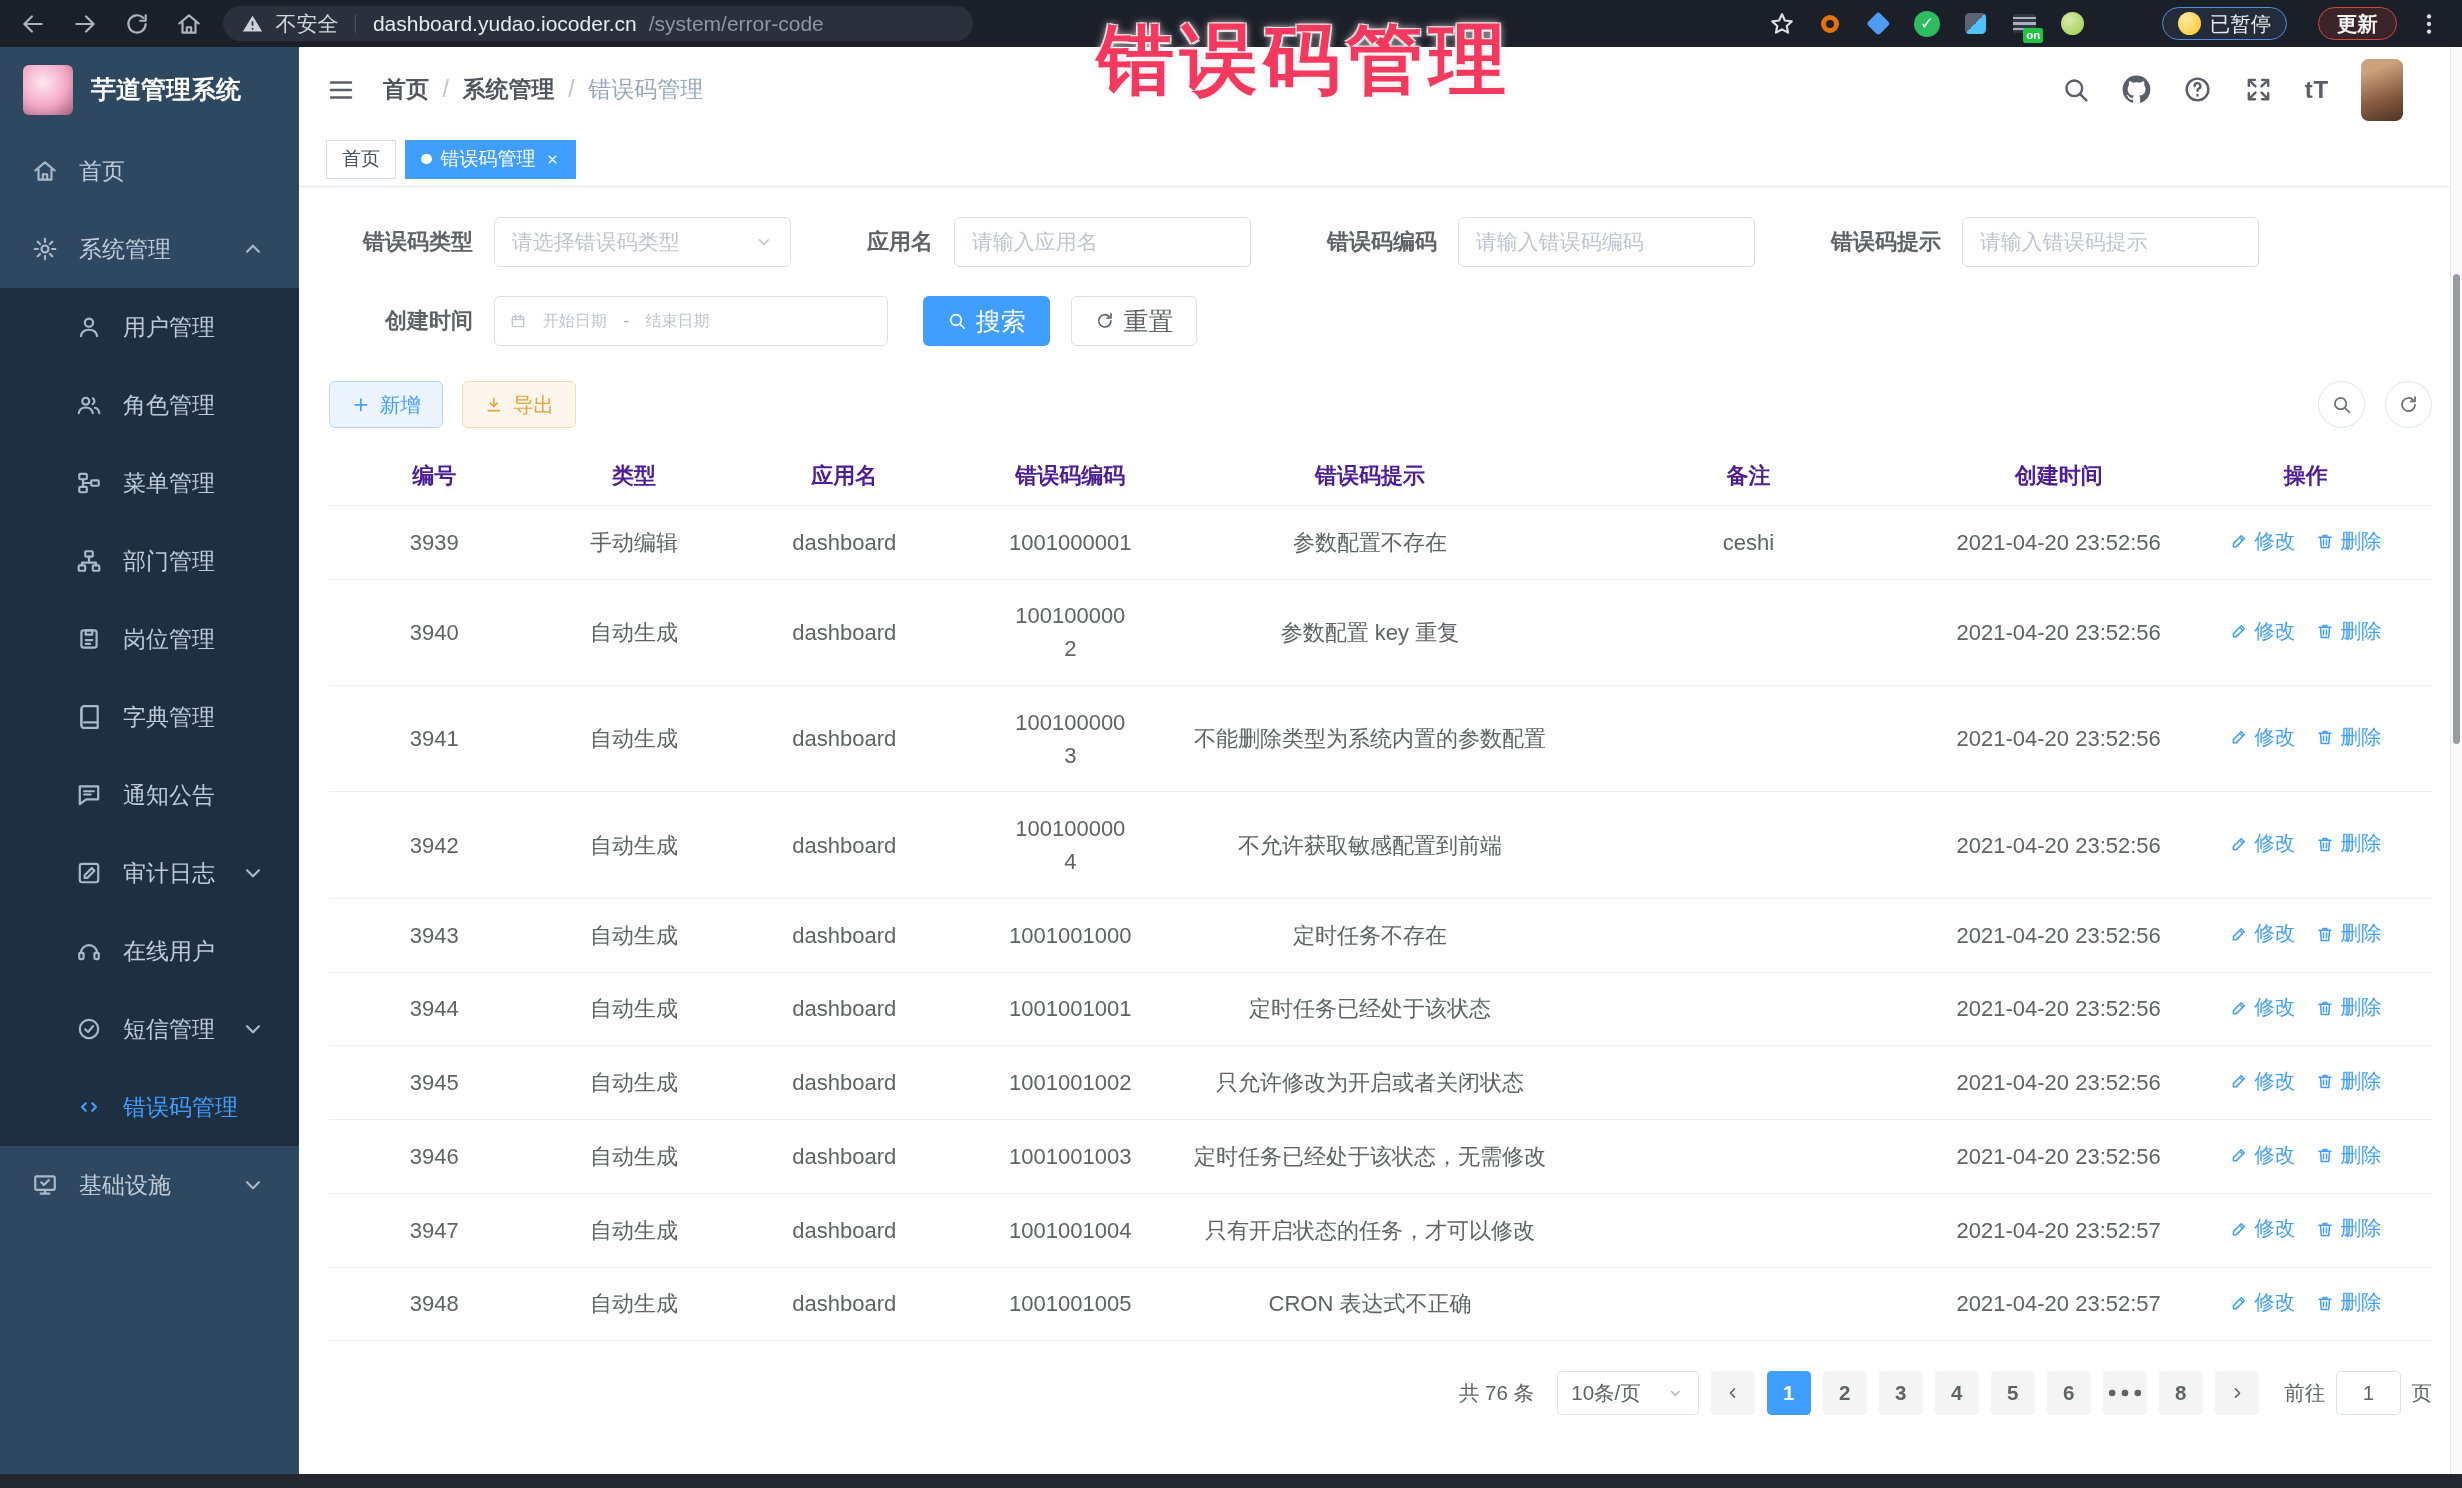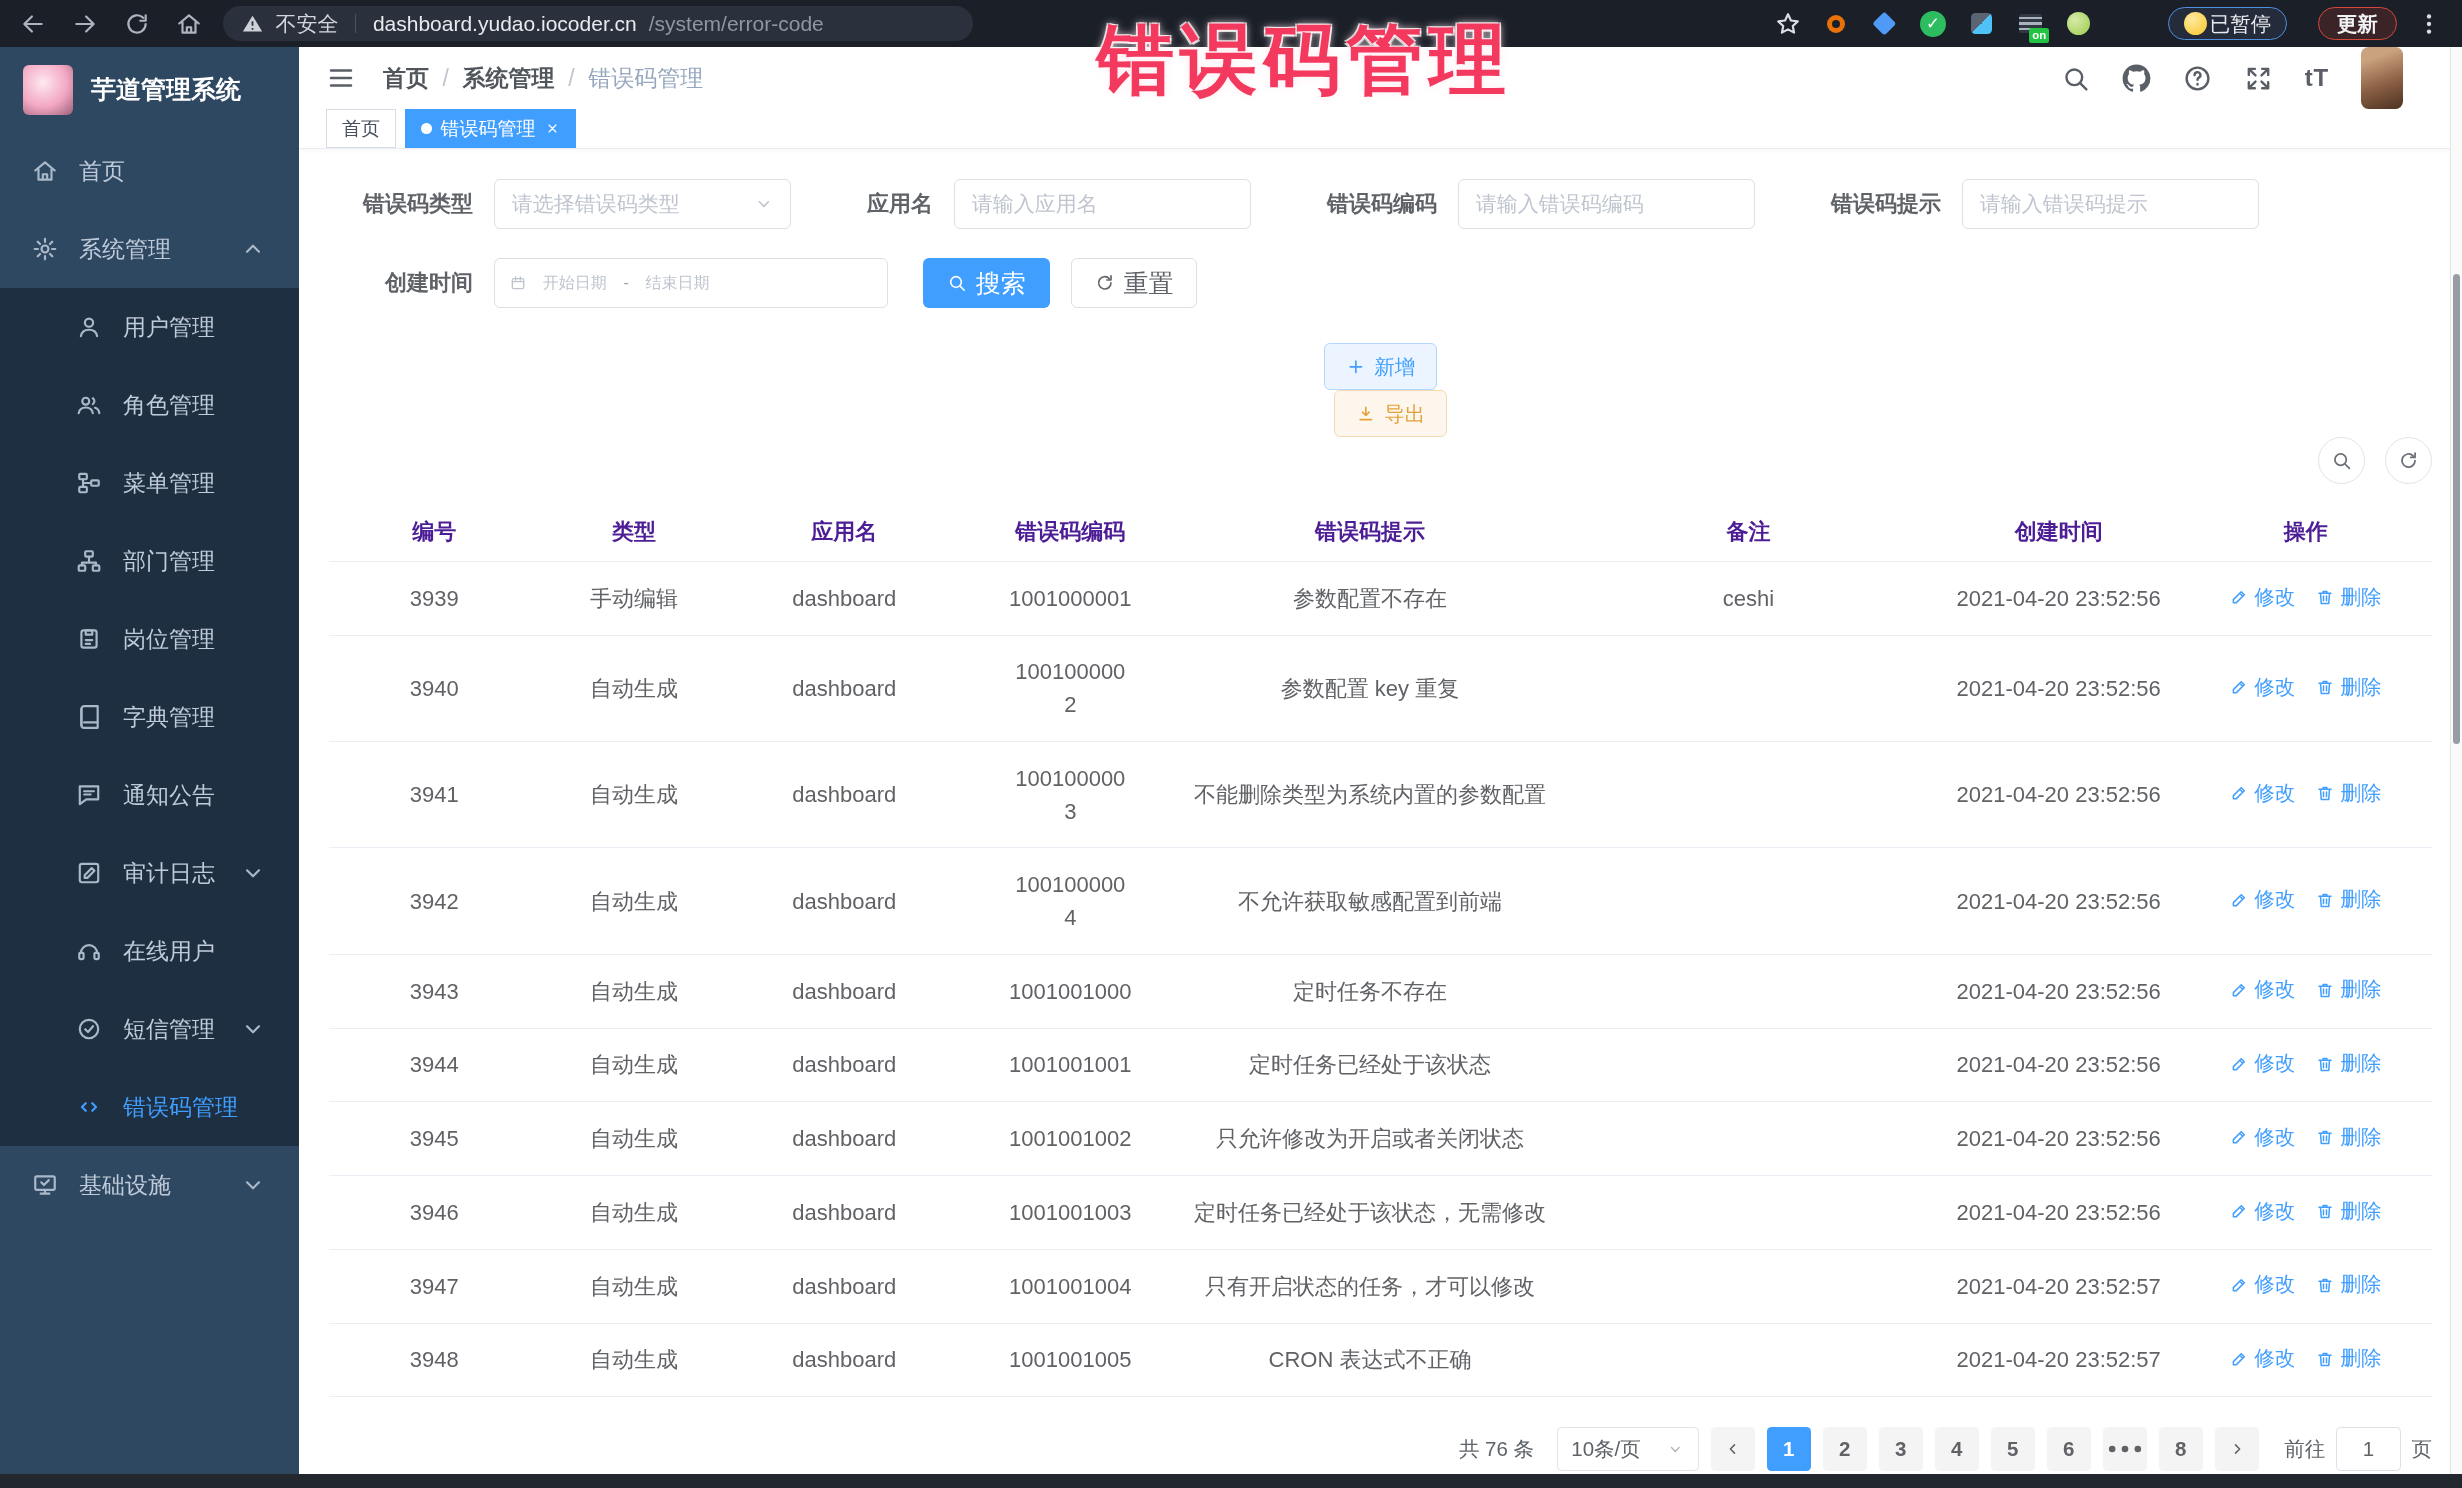--- a/index.html
+++ b/index.html
@@ -29,21 +29,21 @@
     font-size:16.7px; font-weight:700; display:flex; align-items:center; justify-content:center; }
   .ext .grid { width:21px; height:21px; border-radius:4.5px; background:linear-gradient(135deg,#5b6472 50%,var(--c) 50%); }
   .ext .lines { width:23px; height:19.7px; border-radius:3px;
     background:repeating-linear-gradient(#323843 0 3px,#aab2bf 3px 5.3px); }
   .ext .sprout { width:23px; height:23px; border-radius:50%;
     background:radial-gradient(circle at 35% 35%,#d7e9a8,var(--c)); }
   .ext .puzzle { color:#f1f3f4; font-size:27px; }
   .ext .badge { position:absolute; right:-4.5px; bottom:-4.5px; background:#23c343; color:#fff;
     font-size:11.4px; line-height:1; padding:1.5px 3px; border-radius:2.3px; font-weight:700; }
   .paused-pill { height:33px; border:1.5px solid #4f8fe0; border-radius:16.7px; background:#242b3a;
-    padding:0 15px; display:flex; align-items:center; gap:3px; font-size:20.5px; color:#e8eaed; margin-left:6px; }
+    padding:0 15px; display:flex; align-items:center; gap:9px; font-size:20.5px; color:#e8eaed; margin-left:6px; }
   .emoji { width:23px; height:23px; border-radius:50%;
     background:radial-gradient(circle at 35% 30%,#ffe9a0,#f7c727); }
   .update-btn { height:33px; border:1.5px solid #d5473a; border-radius:16.7px; background:#3a2428;
     color:#f1f3f4; padding:0 18px; display:flex; align-items:center; font-size:20.5px; font-weight:700; margin-left:10.6px; }
   .menu-dots { color:#e07b4f; font-size:23px; }
 
   
   .app { position:absolute; top:47px; left:0; right:0; bottom:0; display:flex; }
   .sidebar { width:299px; background:#2f4861; color:#bfcbd9; flex:none; display:flex; flex-direction:column; }
   .logo-row { height:85px; display:flex; align-items:center; padding:0 23px; gap:18px; }
@@ -99,21 +99,21 @@
   .date-box { width:394px; height:50px; border:1.5px solid #dcdfe6; border-radius:6px; display:flex;
     align-items:center; padding:0 15px; gap:16.7px; font-size:16px; color:#bfc5cf; }
   .date-box .sep { color:#9ba3ad; }
   .btn { height:50px; border-radius:6px; display:inline-flex; align-items:center; gap:9px;
     font-size:25px; padding:0 23px; cursor:pointer; border:1.5px solid transparent; }
   .btn .icon { font-size:19.7px; }
   .btn.primary { background:#409eff; color:#fff; margin-left:35px; }
   .btn.plain-default { background:#fff; border-color:#dcdfe6; color:#5f6368; margin-left:21px; }
 
   
-  .toolbar { display:flex; align-items:center; margin:35px 0 19.7px;flex-direction:column; }
+  .toolbar { display:flex; align-items:center; margin:35px 0 19.7px; }
   .btn.plain-primary { height:47px; background:#ecf5ff; border-color:#b3d8ff; color:#409eff; font-size:20.5px; padding:0 21px; }
   .btn.plain-warning { height:47px; background:#fdf6ec; border-color:#f5dab1; color:#e6a23c; font-size:20.5px; padding:0 21px; margin-left:19.7px; }
   .tb-right { margin-left:auto; display:flex; gap:19.7px; }
   .circle-btn { width:47px; height:47px; border-radius:50%; border:1.5px solid #e0e4e9; background:#fff;
     display:flex; align-items:center; justify-content:center; color:#5f6368; cursor:pointer; }
   .circle-btn .icon { font-size:21px; color:#6a6f76; }
 
   
   table { width:100%; border-collapse:collapse; font-size:22px; table-layout:fixed; }
   th { padding:13.6px 9px; color:#4c1d95; font-weight:700; border-bottom:1.5px solid #ebeef5; text-align:center; }

